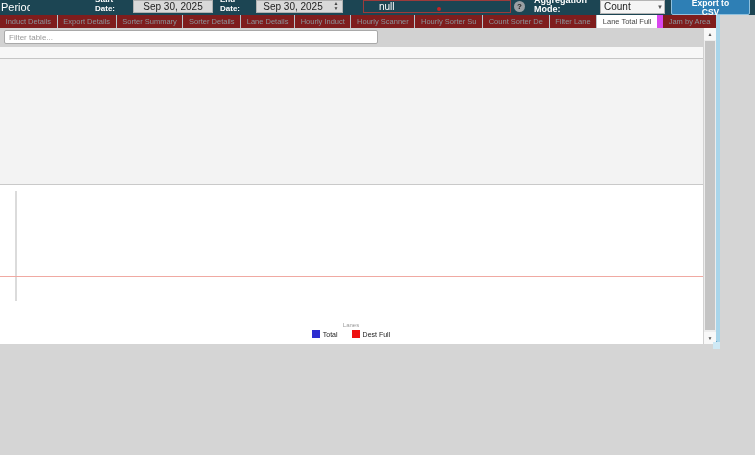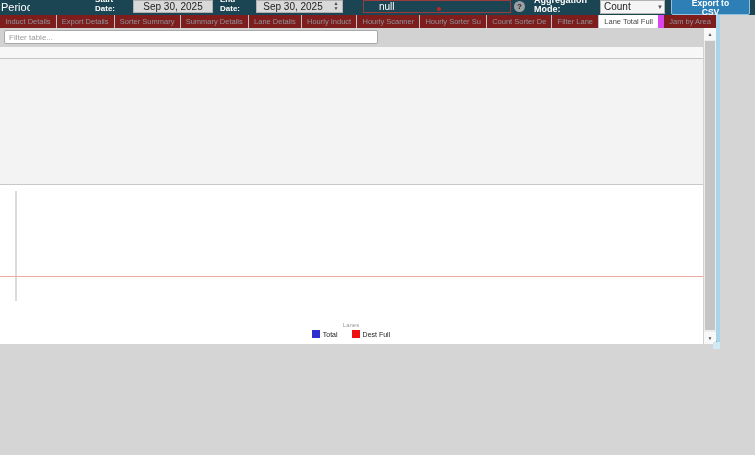--- a/index.html
+++ b/index.html
@@ -112,21 +112,21 @@
   </div>
   <div class="t-export">Export to CSV</div>
 </div>
 
 <div class="app">
 
   <div class="tabbar">
     <div class="tab">Induct Details</div>
     <div class="tab">Export Details</div>
     <div class="tab">Sorter Summary</div>
-    <div class="tab">Summary Details</div>
+    <div class="tab">Sorter Details</div>
     <div class="tab">Lane Details</div>
     <div class="tab">Hourly Induct</div>
     <div class="tab">Hourly Scanner</div>
     <div class="tab">Hourly Sorter Su</div>
     <div class="tab">Count Sorter De</div>
     <div class="tab">Filter Lane</div>
     <div class="tab active">Lane Total Full</div>
     <div class="tab">Jam by Area</div>
   </div>
 

